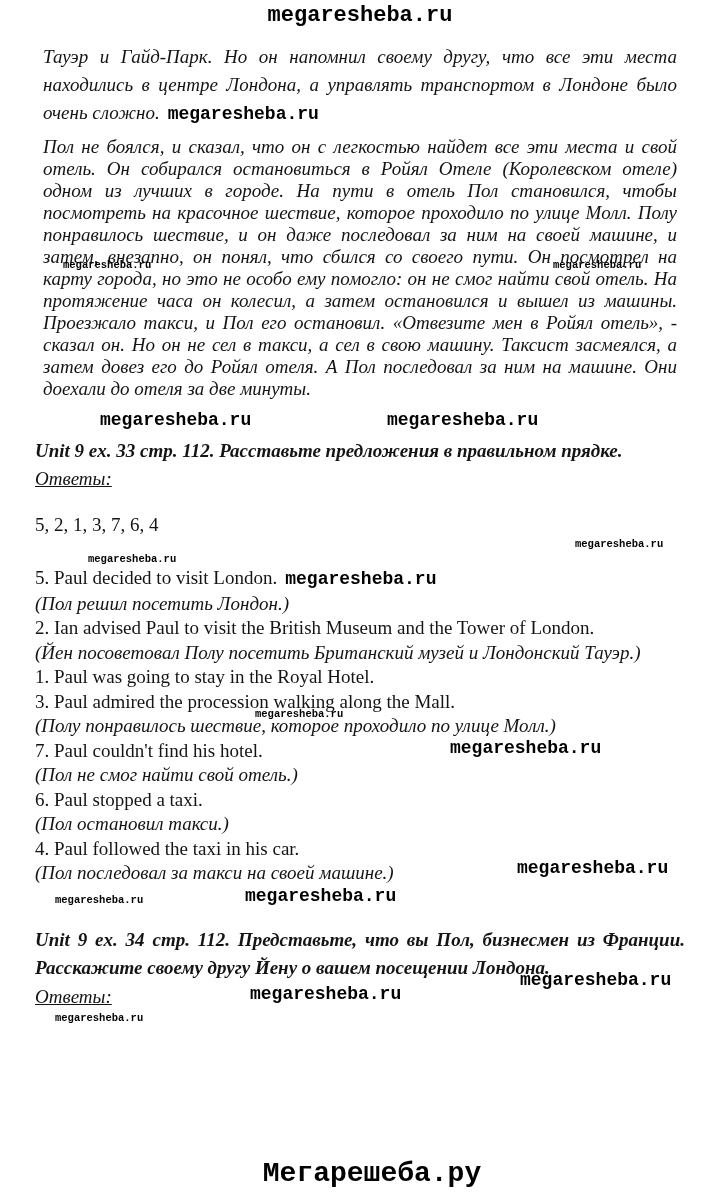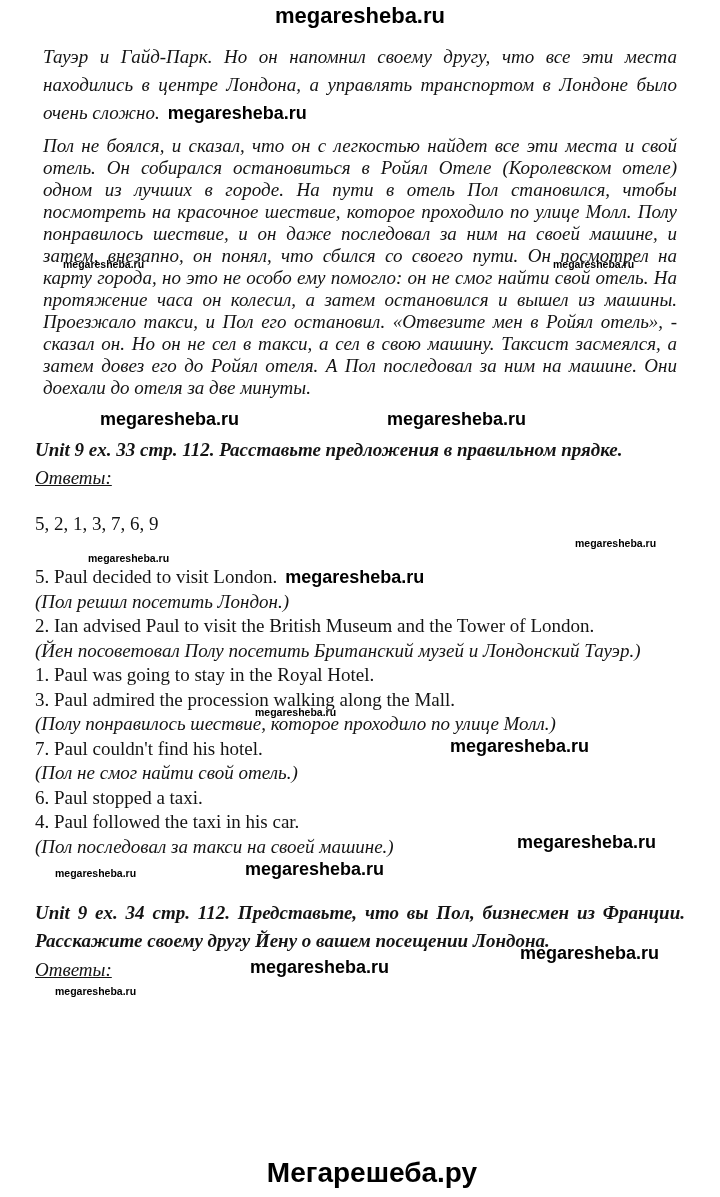--- a/index.html
+++ b/index.html
@@ -1,20 +1,20 @@
 <!DOCTYPE html>
 <html><head>
 <meta charset="utf-8">
 <style>
   html, body { margin: 0; padding: 0; background: #fff; }
   body { width: 720px; height: 1197px; font-family: "Liberation Serif", serif; color: #141414; overflow: hidden; }
   .page { position: relative; width: 720px; height: 1197px; }
   .content { padding: 0 35px; }
 
-  .wm { font-family: Liberation Sans, sans-serif; font-weight: 700; font-style: normal; color: #000; white-space: nowrap; }
+  .wm { font-family: Liberation Mono, monospace; font-weight: 700; font-style: normal; color: #000; white-space: nowrap; }
   .wm-top { text-align: center; font-size: 22px; line-height: 26px; padding-top: 3px; }
   .wm-lg { font-size: 18px; }
   .wm-sm { font-size: 10.5px; }
   .wm-inline { margin-left: 8px; display: inline-block; }
   .abs { position: absolute; }
   .wm-footer { position: absolute; left: 0; bottom: 8px; width: 100%; text-align: center; font-size: 28px; padding-left: 12px; }
 
   .story { font-style: italic; font-size: 19px; text-align: justify; margin: 8px; }
   .p1 { line-height: 28px; margin-top: 14px; }
   .p2 { line-height: 22px; margin-top: 3px; position: relative; }
@@ -53,21 +53,21 @@
       <span class="wm wm-lg abs" style="left:65px; top:2px;">megaresheba.ru</span>
       <span class="wm wm-lg abs" style="left:352px; top:2px;">megaresheba.ru</span>
     </div>
 
     <h2 class="heading">Unit 9 ex. 33 стр. 112. Расставьте предложения в правильном прядке.</h2>
 
     <div class="answers-label">
       <span class="ul">Ответы:</span>
     </div>
 
-    <div class="order">5, 2, 1, 3, 7, 6, 9</div>
+    <div class="order">5, 2, 1, 3, 7, 6, 4</div>
 
     <div class="gap-wm">
       <span class="wm wm-sm abs" style="left:540px; top:0;">megaresheba.ru</span>
       <span class="wm wm-sm abs" style="left:53px; top:15px;">megaresheba.ru</span>
     </div>
 
     <div class="list">
 
       <div class="line en"><span>5. Paul decided to visit London.</span><span class="wm wm-lg wm-inline">megaresheba.ru</span></div>
       <div class="line ru">(Пол решил посетить Лондон.)</div>
@@ -83,20 +83,21 @@
         <span class="wm wm-sm abs" style="left:220px; top:-12px;">megaresheba.ru</span>
       </div>
 
       <div class="line en">
         <span>7. Paul couldn't find his hotel.</span>
         <span class="wm wm-lg abs" style="left:415px; top:-3px;">megaresheba.ru</span>
       </div>
       <div class="line ru">(Пол не смог найти свой отель.)</div>
 
       <div class="line en">6. Paul stopped a taxi.</div>
+      <div class="line ru">(Пол остановил такси.)</div>
 
       <div class="line en">4. Paul followed the taxi in his car.</div>
       <div class="line ru">
         <span>(Пол последовал за такси на своей машине.)</span>
         <span class="wm wm-lg abs" style="left:482px; top:-5px;">megaresheba.ru</span>
       </div>
 
     </div>
 
     <div class="row-after-list">

